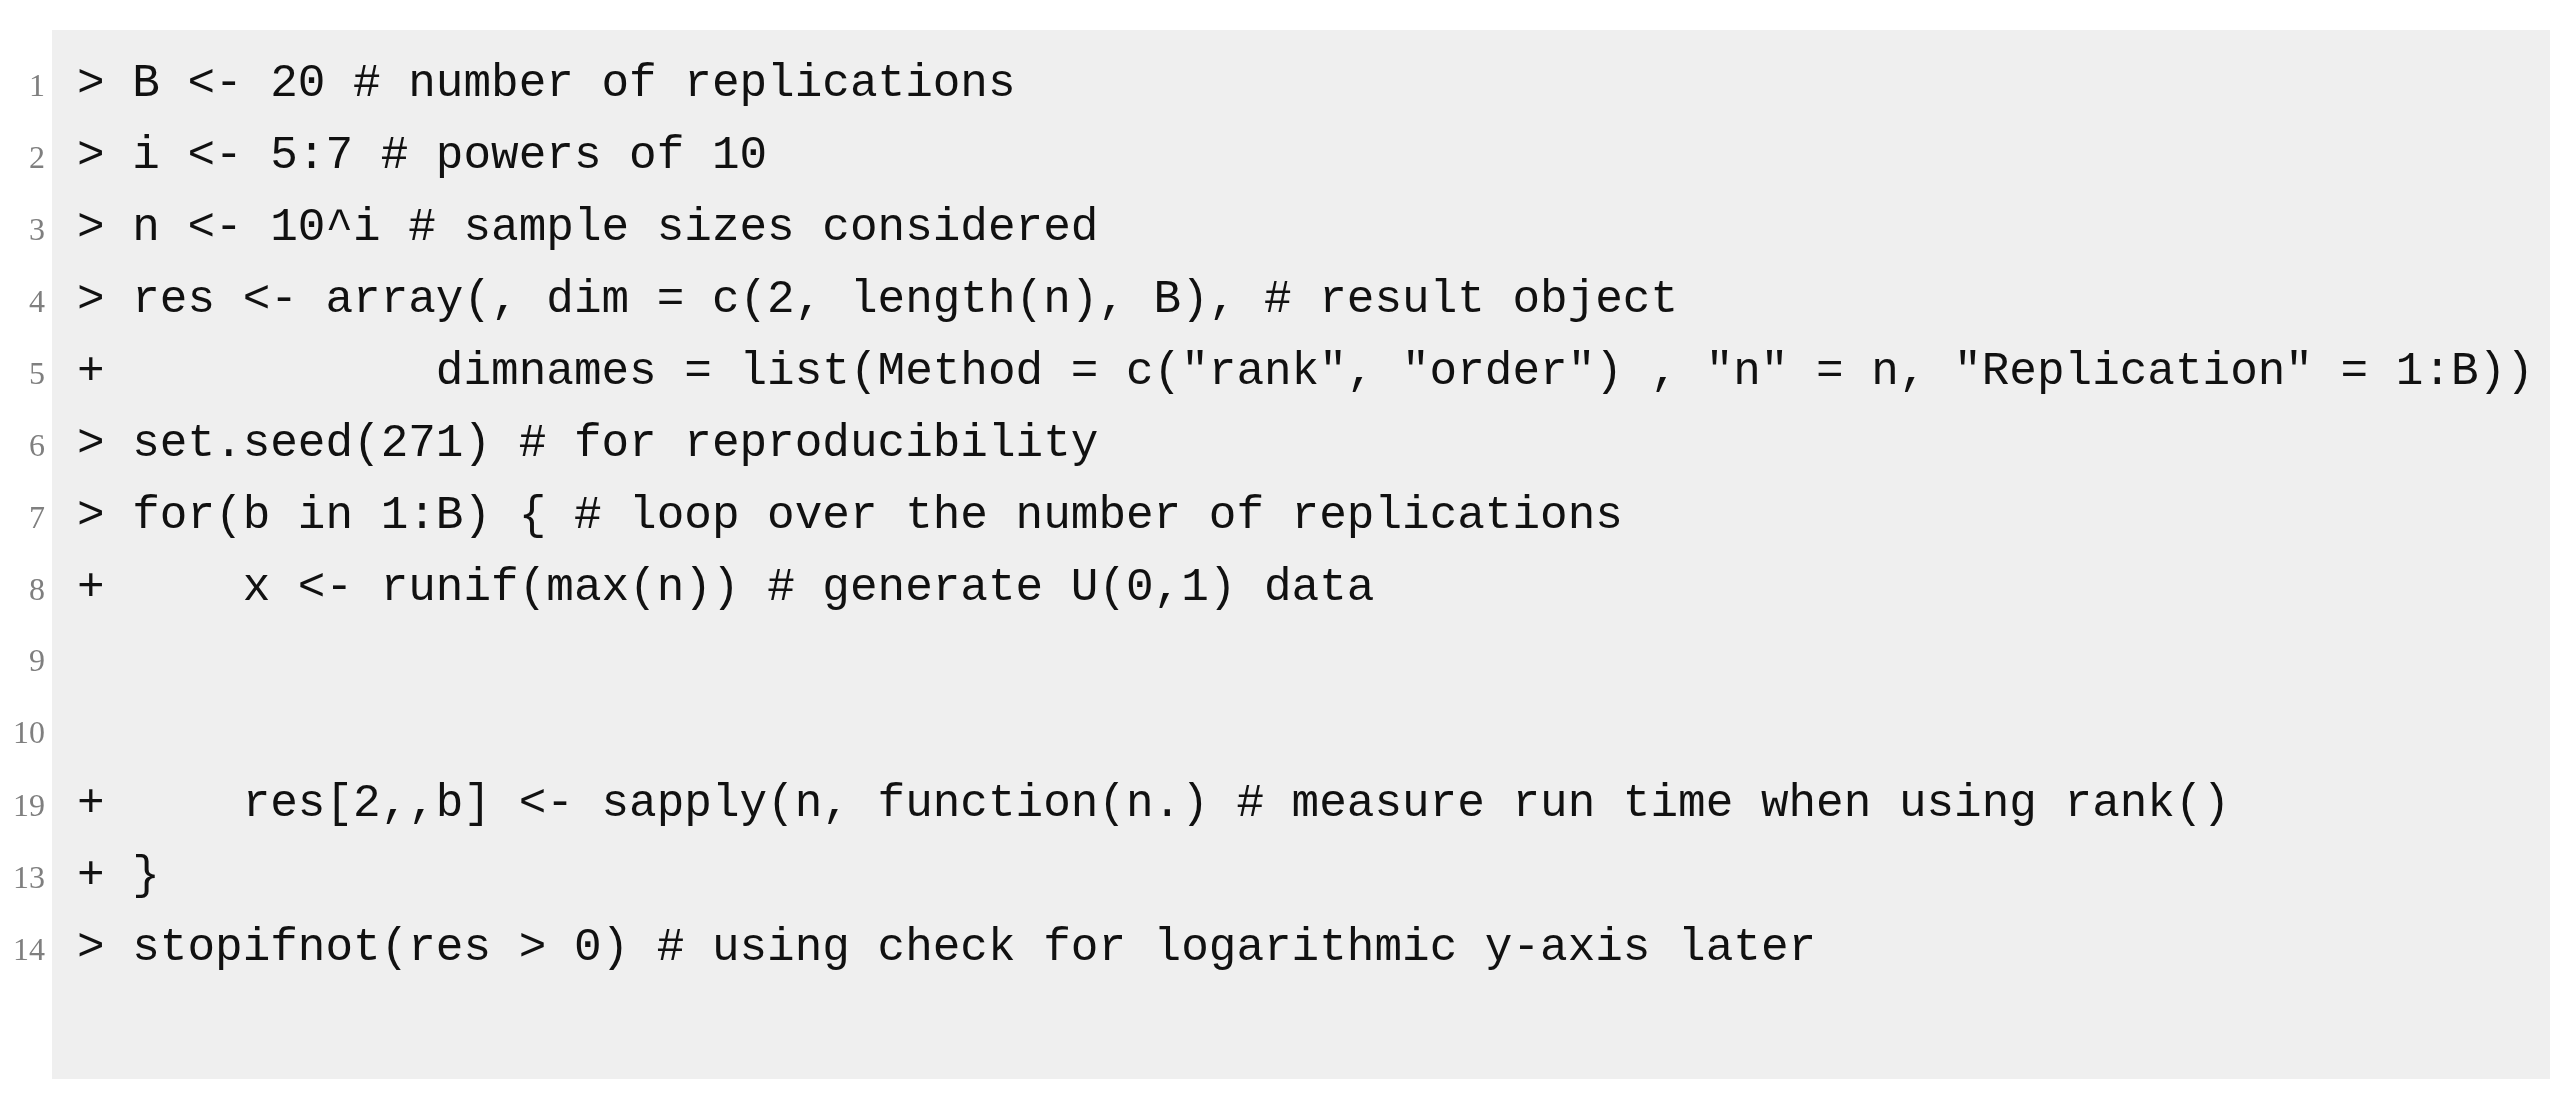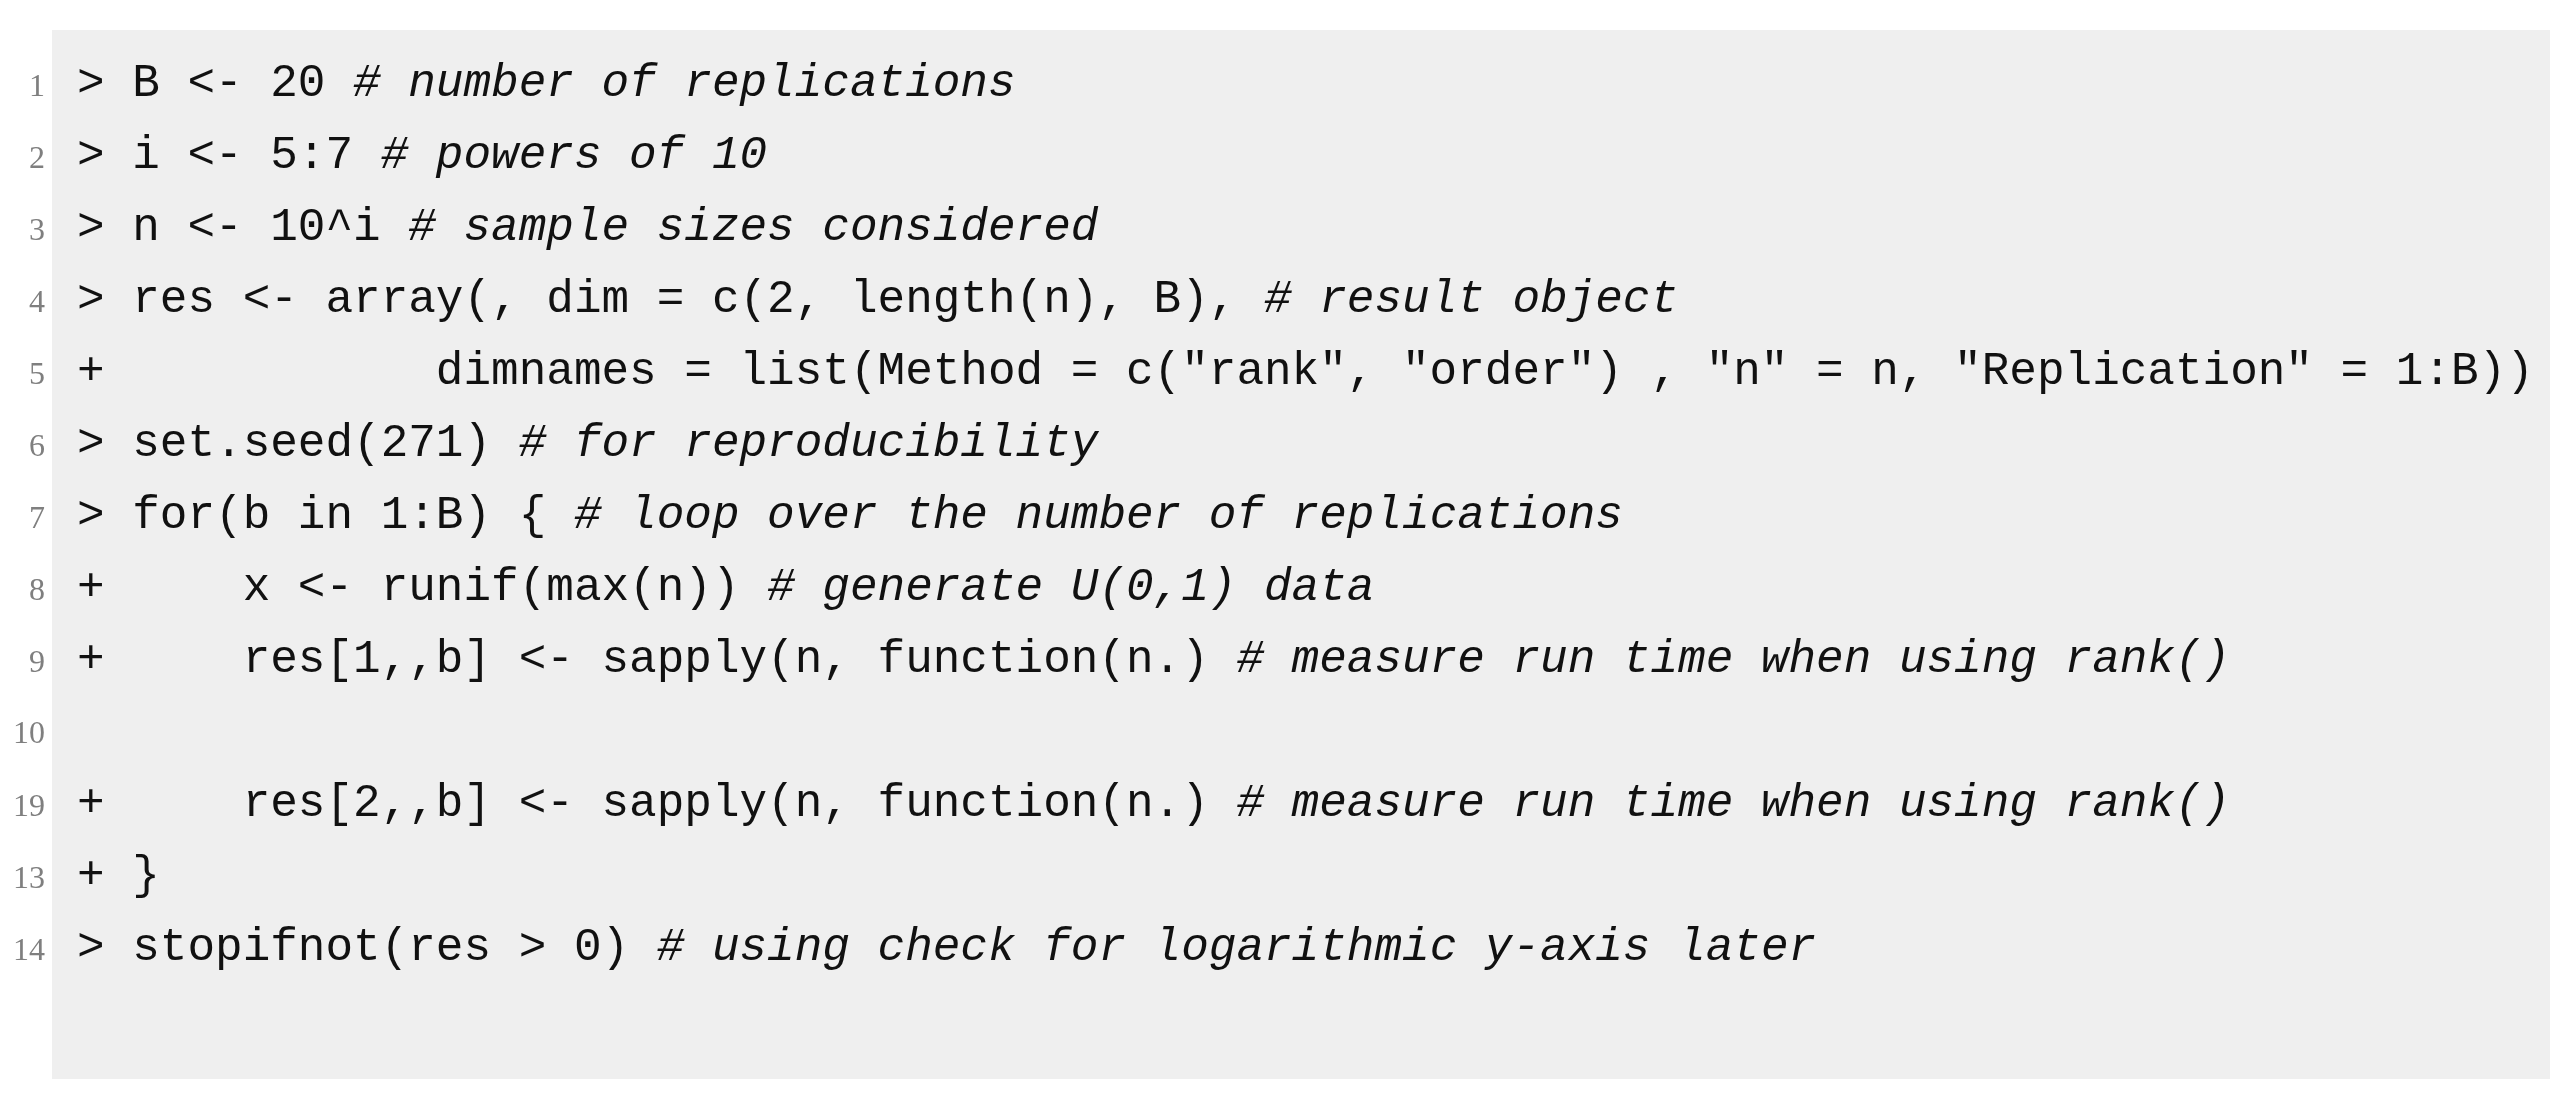--- a/index.html
+++ b/index.html
@@ -45,21 +45,20 @@
   }
   .code {
     margin-left: 32px;
     font-family: "Liberation Mono", "DejaVu Sans Mono", monospace;
     font-size: 46px;
     line-height: 72px;
     color: #111111;
     white-space: pre;
   }
   .comment {
-    font-style: italic;
   }
 </style>
 </head>
 <body>
 
 <div class="page">
   <div class="code-panel"></div>
 
   <div class="lines">
     <div class="code-line">
@@ -89,21 +88,20 @@
     <div class="code-line">
       <div class="gutter">7</div>
       <div class="code"><span>&gt; for(b in 1:B) { </span><span class="comment"># loop over the number of replications</span></div>
     </div>
     <div class="code-line">
       <div class="gutter">8</div>
       <div class="code"><span>+     x &lt;- runif(max(n)) </span><span class="comment"># generate U(0,1) data</span></div>
     </div>
     <div class="code-line">
       <div class="gutter">9</div>
-      <div class="code"><span>+     res[1,,b] &lt;- sapply(n, function(n.) </span><span class="comment"># measure run time when using rank()</span></div>
     </div>
     <div class="code-line">
       <div class="gutter">10</div>
     </div>
     <div class="code-line">
       <div class="gutter">19</div>
       <div class="code"><span>+     res[2,,b] &lt;- sapply(n, function(n.) </span><span class="comment"># measure run time when using rank()</span></div>
     </div>
     <div class="code-line">
       <div class="gutter">13</div>

